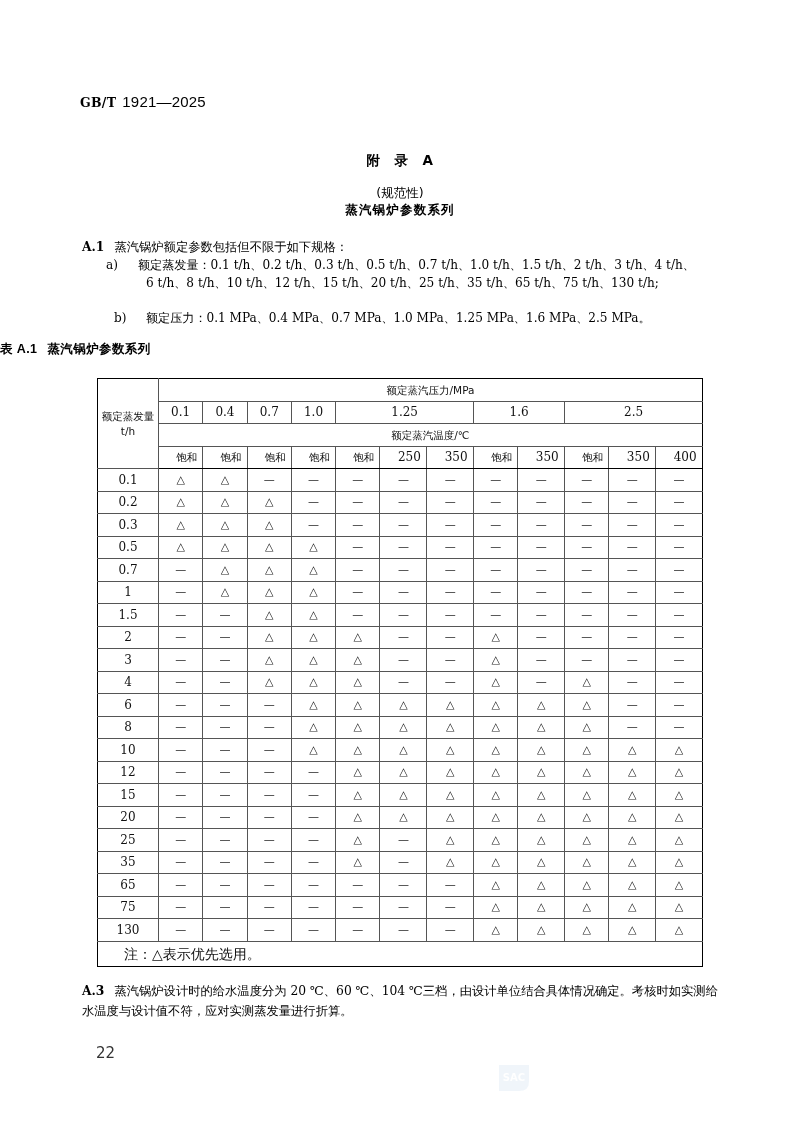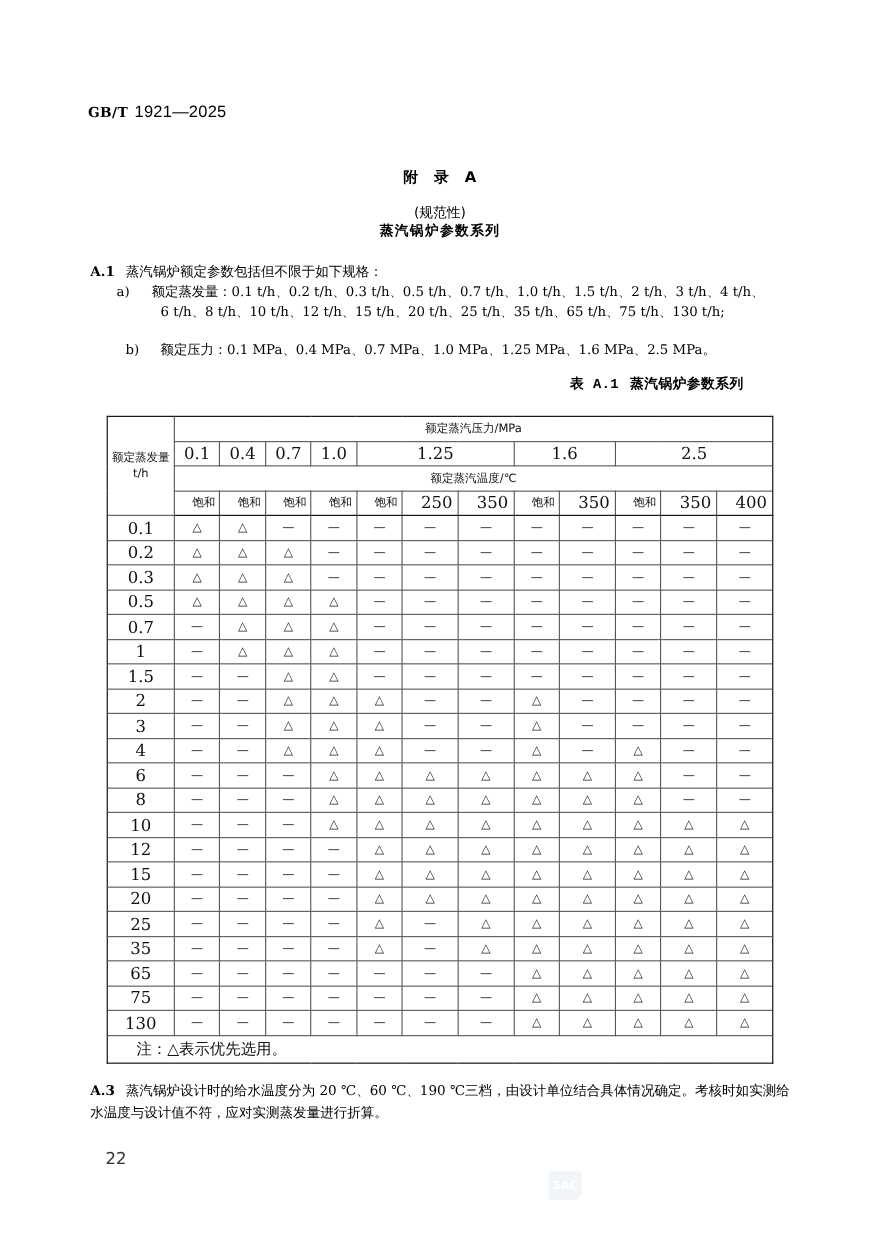--- a/index.html
+++ b/index.html
@@ -83,22 +83,22 @@
   .item .lbl{display:inline-block;width:32px;}
 
   .cl-a2{left:82px;top:313px;}
   .cl-a2 .tag{font-weight:bold;}
   .cl-a2 .gap{display:inline-block;width:10px;}
 
   
   .tbl-caption{
     position:absolute;
     left:0;top:341px;width:676px;
-    text-align:right;
-    font-family:Liberation Mono, monospace;
+    text-align:left;
+    font-family:Liberation Sans, sans-serif;
     font-weight:bold;
     font-size:12.5px;
     letter-spacing:.4px;
   }
   .tbl-caption .sp{display:inline-block;width:10px;}
 
   
   table.param{
     position:absolute;
     left:97px;top:378px;
@@ -115,21 +115,21 @@
     height:21.5px;
     line-height:12px;
     color:#111;
   }
   table.param td.hcn{
     font-family:"DejaVu Sans","Liberation Sans",sans-serif;
     font-size:10.5px;
   }
   table.param td.num{
     font-family:"DejaVu Serif","Liberation Serif",serif;
-    font-size:15px;
+    font-size:12px;
   }
   table.param .outer-top td{border-top:1.6px solid #000;}
   table.param tr.hdr-last td{border-bottom:1.6px solid #000;padding-left:12px;}
   table.param tr.note-row td{border-bottom:1.6px solid #000;}
   table.param td.rowhdr{
     width:60px;
     font-family:"DejaVu Sans","Liberation Sans",sans-serif;
     font-size:10.5px;
     line-height:15px;
     border-left:1.6px solid #000;
@@ -569,21 +569,21 @@
         </tr>
       </tbody>
     <tbody>
       <tr class="note-row">
         <td class="note" colspan="13">注：△表示优先选用。</td>
       </tr>
     </tbody>
   </table>
 
   <div class="cl-a3">
-    <span class="tag">A.3</span><span class="gap"></span><span>蒸汽锅炉设计时的给水温度分为 20 ℃、60 ℃、190 ℃三档，由设计单位结合具体情况确定。考核时如实测给水温度与设计值不符，应对实测蒸发量进行折算。</span>
+    <span class="tag">A.3</span><span class="gap"></span><span>蒸汽锅炉设计时的给水温度分为 20 ℃、60 ℃、104 ℃三档，由设计单位结合具体情况确定。考核时如实测给水温度与设计值不符，应对实测蒸发量进行折算。</span>
   </div>
 
   <div class="pageno">22</div>
 
   <div class="watermark">
     <svg viewBox="0 0 42 32" width="42" height="32" aria-hidden="true">
       <path d="M6 3 H36 V20 Q36 29 26 29 H6 Z" fill="#cfe0f0"></path>
       <text x="21" y="19" font-family="DejaVu Sans, sans-serif" font-size="10" font-weight="bold" fill="#ffffff" text-anchor="middle">SAC</text>
     </svg>
   </div>

